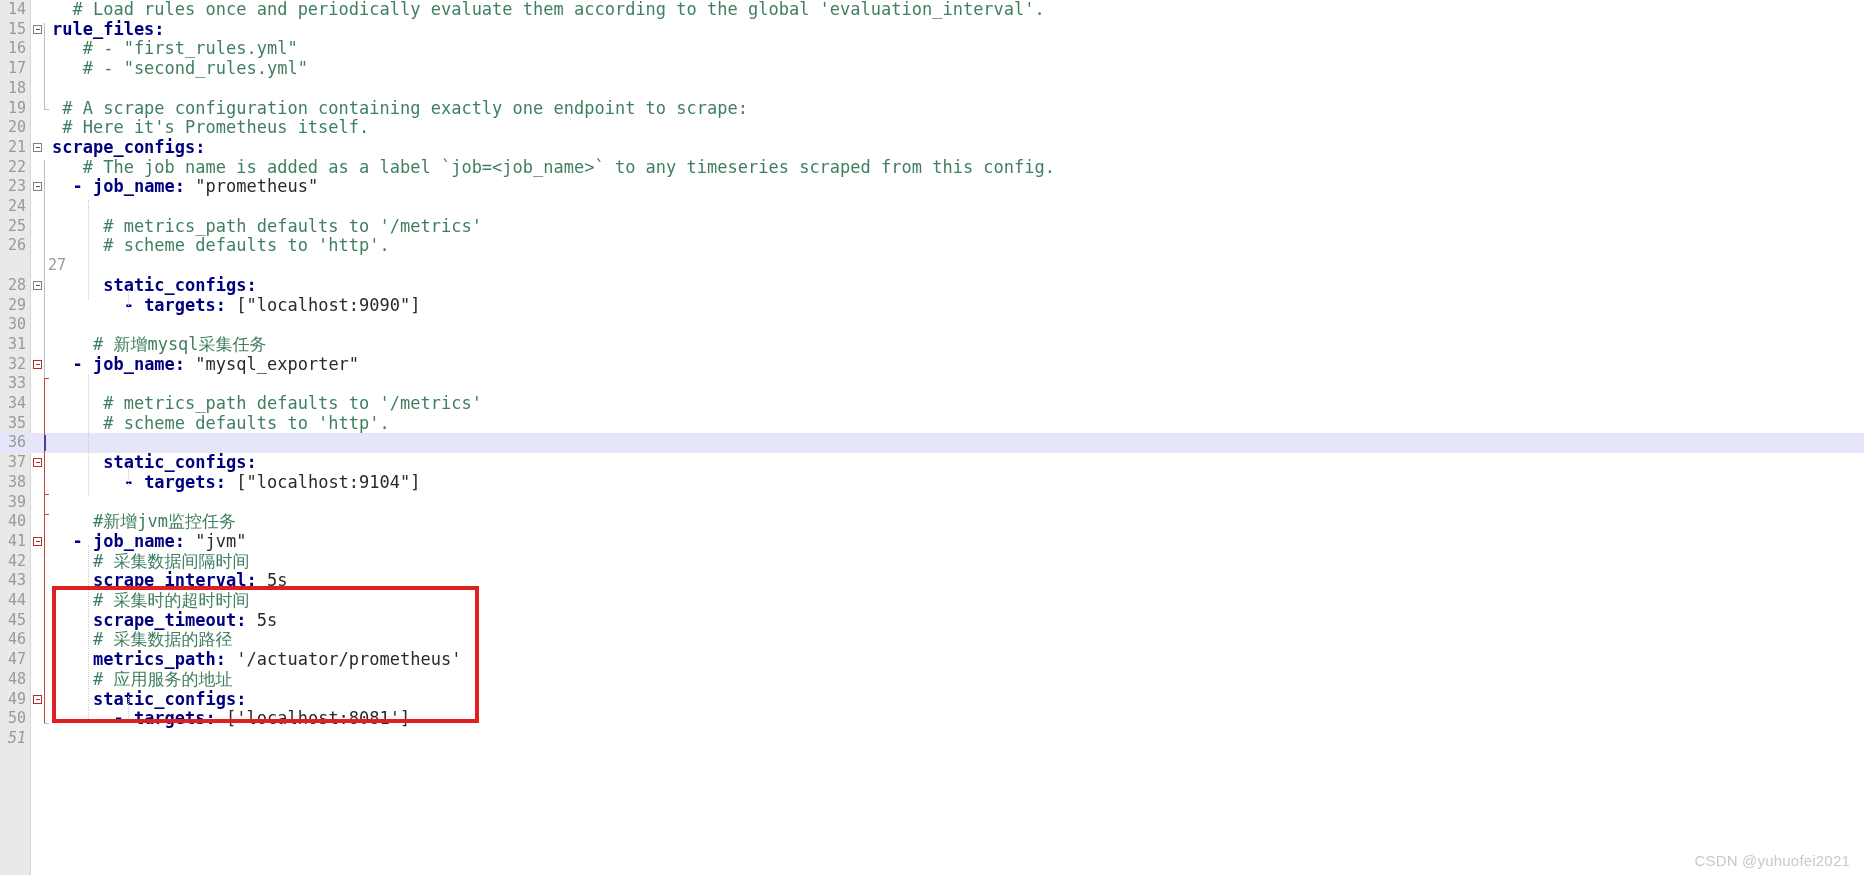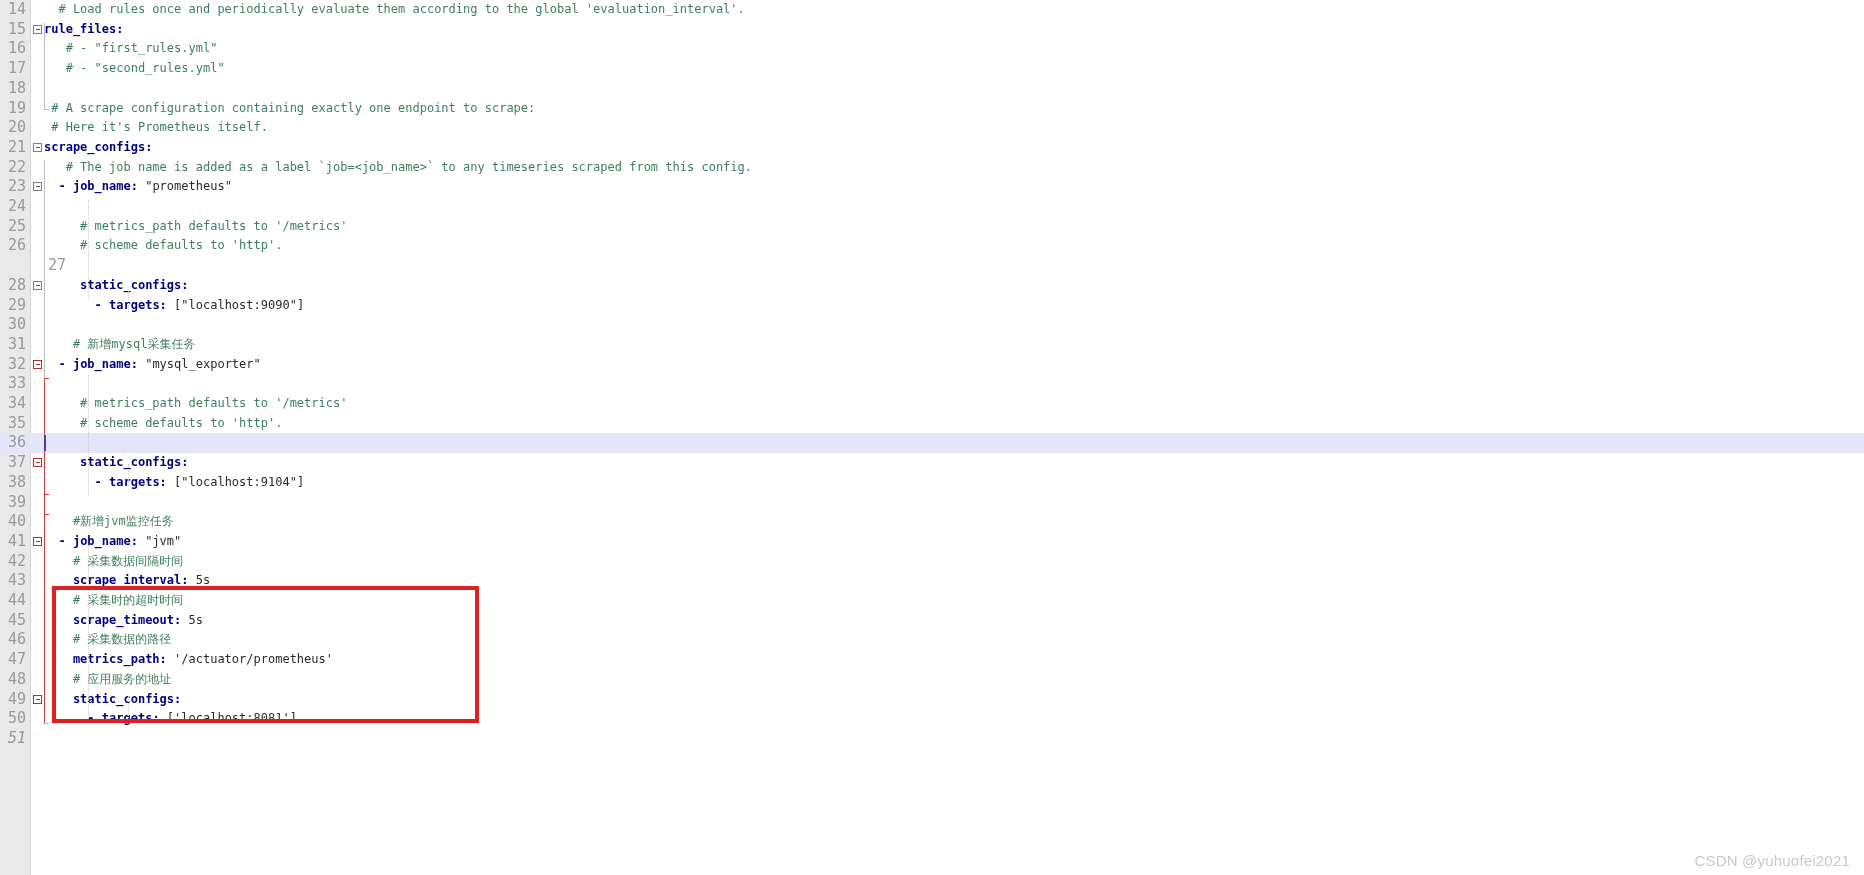--- a/index.html
+++ b/index.html
@@ -67,24 +67,24 @@
     top: 0;
     width: 30px;
     text-align: right;
     color: #999999;
     font-size: 15px;
     font-family: "DejaVu Sans Mono", "Liberation Mono", monospace;
     z-index: 3;
   }
   .code {
     position: absolute;
-    left: 44px;
+    left: 52px;
     top: 0;
     white-space: pre;
-    font-size: 12px;
+    font-size: 17px;
     font-family: "DejaVu Sans Mono", "Liberation Mono", monospace;
   }
 
   
   .c  { color: #3f7f5f; }          
   .k  { color: #000080; font-weight: bold; }   
   .p  { color: #000080; font-weight: bold; }   
   .s  { color: #2a2a2a; }          
   .v  { color: #2a2a2a; }          
 

